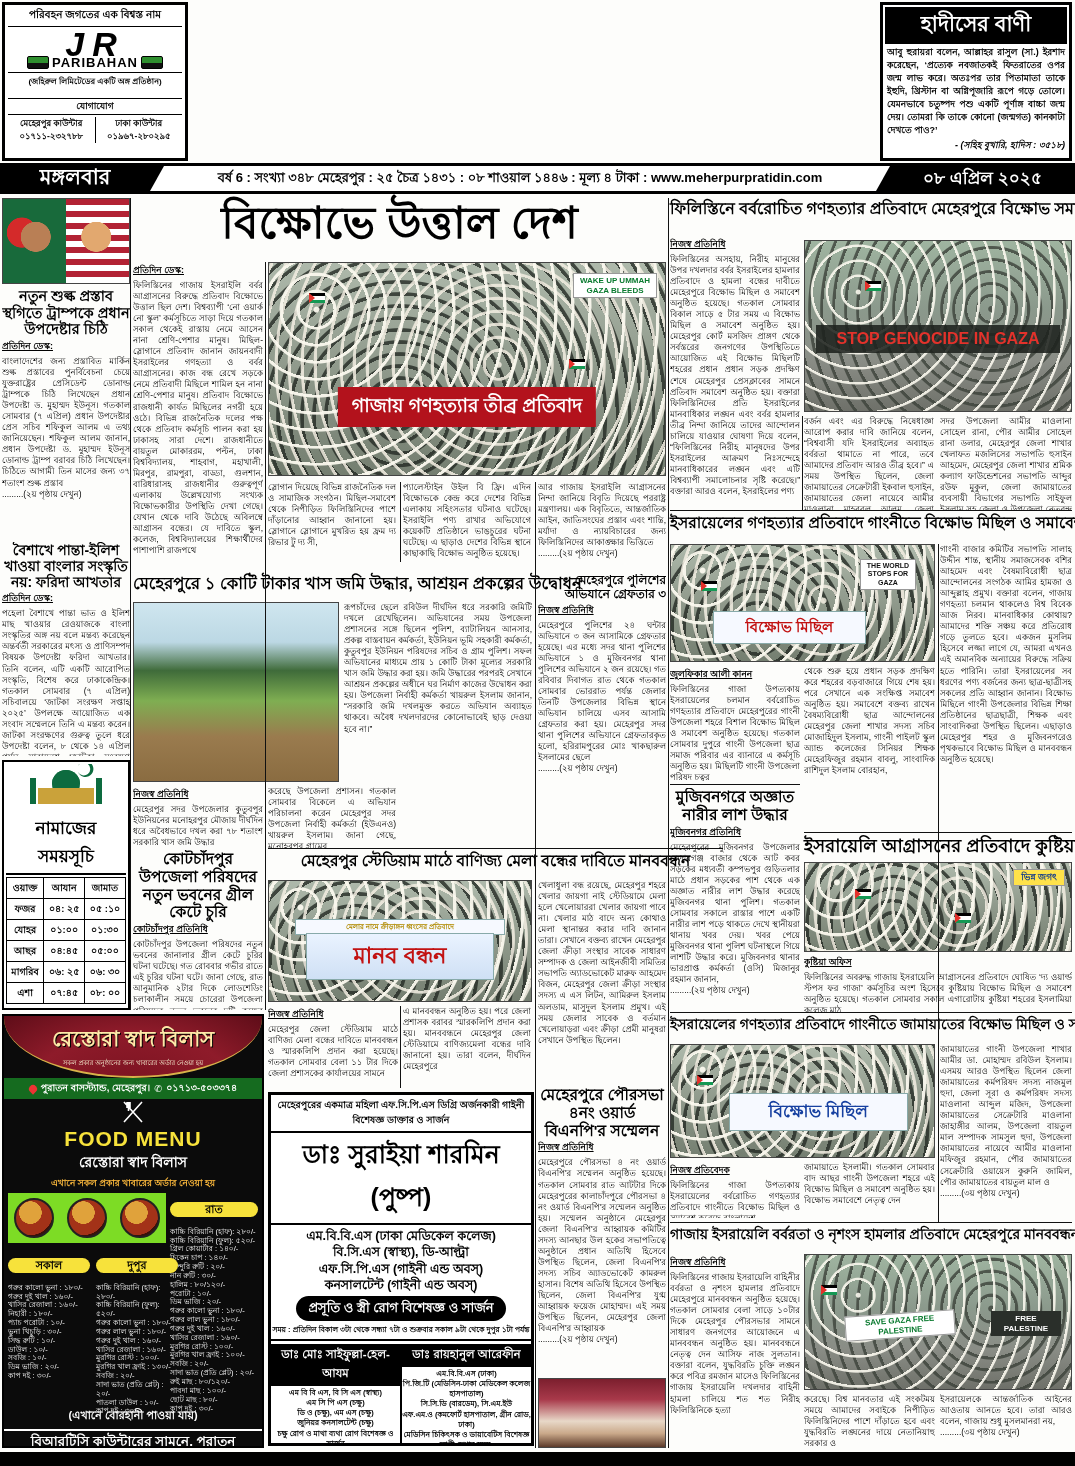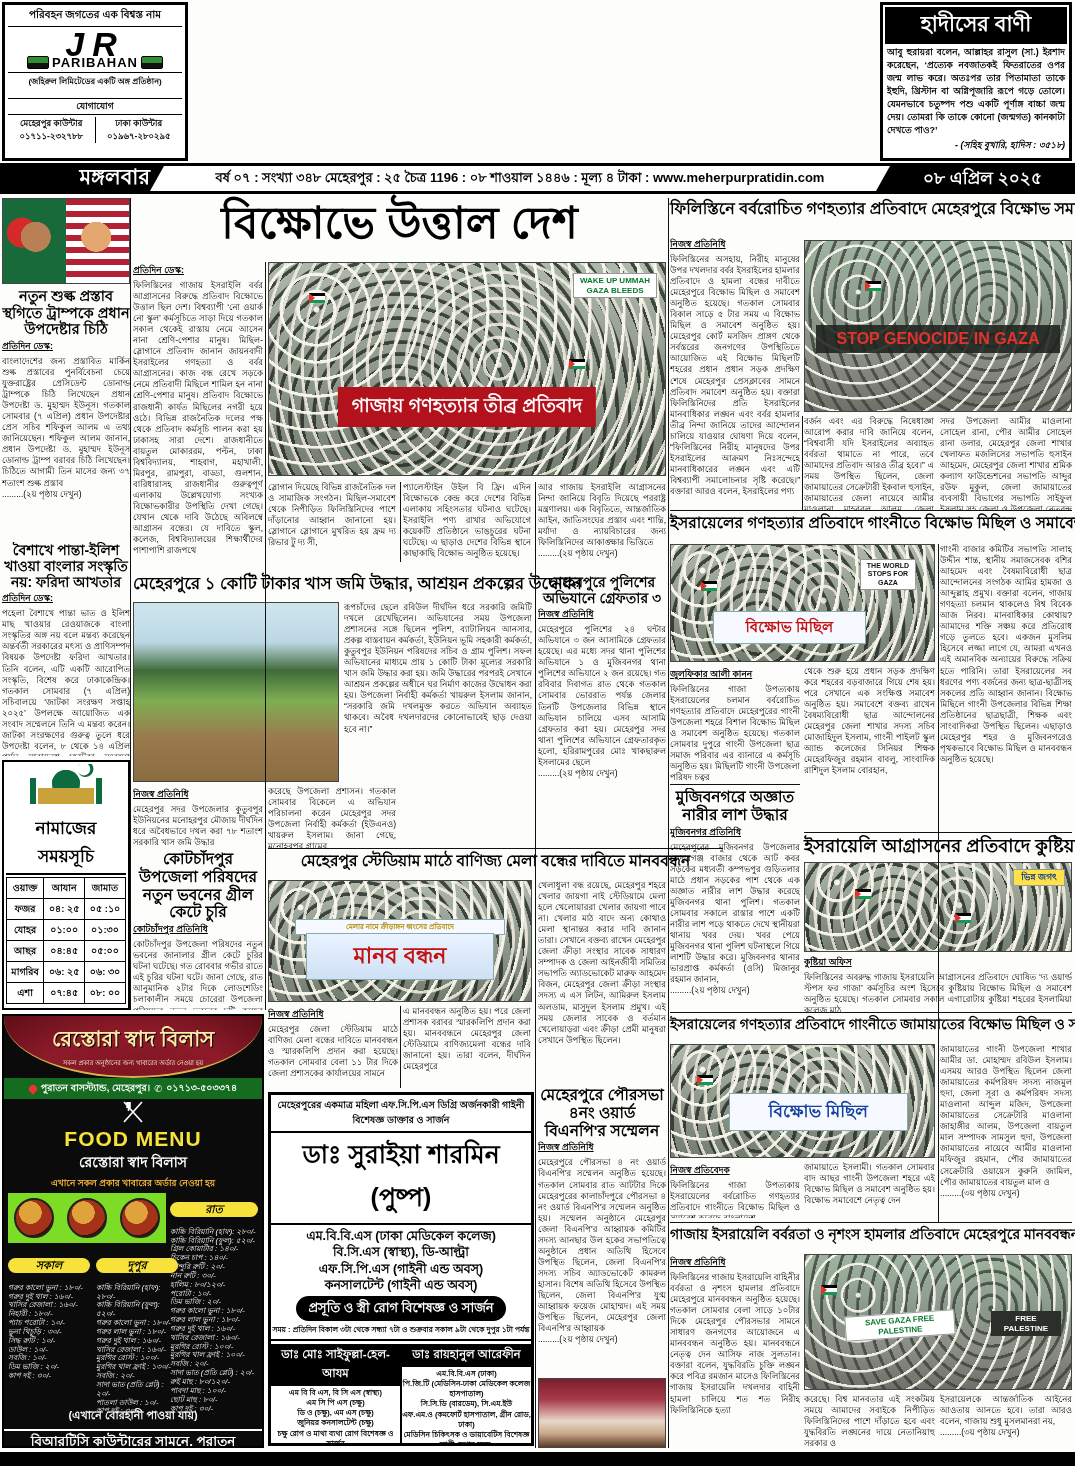--- a/index.html
+++ b/index.html
@@ -29,21 +29,21 @@
   .masthead{background:linear-gradient(180deg,#bfe0f2 0%,#fdfcf4 42%,#f6cf92 78%,#f3e3c2 100%);text-align:center;}
   .masthead .tag{font-size:25px;font-weight:800;text-align:left;padding:2px 0 0 36px;}
   .masthead .title{font-size:58px;font-weight:900;line-height:1.0;margin-top:2px;letter-spacing:1px;}
   .masthead .rule{position:absolute;left:210px;right:18px;bottom:14px;height:4px;background:#000;}
   .masthead .sub{position:absolute;right:8px;bottom:-8px;font-size:19px;font-weight:900;letter-spacing:.5px;}
   .hadith{border:3px solid #000;background:#fff;padding:2px;}
   .hadith .t{background:#000;color:#fff;font-size:21px;font-weight:900;text-align:center;padding:1px 0;}
   .hadith .b{font-size:9px;font-weight:bold;text-align:justify;line-height:1.45;padding:2px 2px 0 2px;}
   .hadith .s{font-size:9px;font-weight:bold;font-style:italic;text-align:right;padding:1px 2px;}
   .dateline{position:absolute;left:0;top:163px;width:1075px;height:31px;background:#000;color:#fff;display:flex;align-items:center;}
-  .dateline .day{width:150px;text-align:right;font-size:21px;font-weight:900;}
+  .dateline .day{width:150px;text-align:center;font-size:21px;font-weight:900;}
   .dateline .mid{flex:1;background:#fff;color:#000;height:25px;display:flex;align-items:center;justify-content:center;
     font-size:13px;font-weight:800;clip-path:polygon(14px 0,100% 0,calc(100% - 14px) 100%,0 100%);}
   .dateline .date{width:185px;text-align:center;font-size:17px;font-weight:900;}
   
   .photo{position:absolute;overflow:hidden;border:1px solid #444;}
   .crowd{background:
     repeating-radial-gradient(circle at 12% 22%, rgba(250,248,238,.95) 0 2.5px, rgba(0,0,0,0) 3.5px 17px),
     repeating-radial-gradient(circle at 58% 48%, rgba(243,238,226,.85) 0 2.5px, rgba(0,0,0,0) 3.5px 13px),
     repeating-radial-gradient(circle at 33% 72%, rgba(36,42,36,.8) 0 3px, rgba(0,0,0,0) 4px 12px),
     linear-gradient(180deg,#aeb9ab 0%,#929c8e 45%,#747e70 100%);}
@@ -76,21 +76,21 @@
   .resto .arch .nm{font-size:21px;font-weight:900;color:#ffe9a8;text-shadow:1px 1px 0 #000;}
   .resto .arch .tg{font-size:6.5px;color:#ffd;}
   .resto .locbar{background:#156b1f;display:flex;align-items:center;justify-content:center;gap:4px;font-size:9.5px;font-weight:bold;padding:3px 2px;}
   .pin{display:inline-block;width:8px;height:8px;border-radius:50% 50% 50% 0;background:#e33;transform:rotate(-45deg);}
   .resto .fm{color:#f7e23b;font-size:21px;font-weight:900;text-align:center;letter-spacing:1px;}
   .resto .nm2{font-size:14px;font-weight:900;text-align:center;}
   .resto .note{color:#f7b53b;font-size:9px;font-weight:bold;text-align:center;margin:1px 0 2px 0;}
   .menu-zone{position:relative;height:212px;margin:2px 4px;}
   .foodstrip{position:absolute;left:0;top:0;width:158px;height:50px;background:#7ddc25;display:flex;align-items:center;justify-content:space-around;}
   .dish{width:40px;height:40px;border-radius:50%;background:radial-gradient(circle at 40% 35%, #e0a23b 0 35%, #a33218 36% 70%, #3a120a 71%);border:2px solid #222;}
-  .mcol{position:absolute;font-size:7.5px;line-height:1.18;color:#fff;white-space:pre-line;font-style:italic;}
+  .mcol{position:absolute;font-size:7.5px;line-height:1.18;color:#fff;white-space:pre-line;}
   .mcol .pill{display:block;background:#f7e23b;color:#000;font-size:11px;font-weight:900;text-align:center;border-radius:9px;padding:1px 0;margin-bottom:2px;white-space:normal;}
   .resto .borhani{font-size:11px;font-weight:bold;text-align:center;margin-top:2px;}
   .resto .foot{border-top:2px solid #fff;margin-top:3px;padding:3px 2px 2px 2px;text-align:center;}
   .resto .foot .a{font-size:13.5px;font-weight:900;line-height:1.25;}
   
   .docad{border:3px solid #000;background:#fff;text-align:center;overflow:hidden;}
   .docad .intro{font-size:9.5px;font-weight:bold;padding:3px 6px 0 6px;border-bottom:2px solid #000;padding-bottom:3px;}
   .docad .nm{font-size:25px;font-weight:900;padding:2px 0;border-bottom:2px solid #000;}
   .docad .q{font-size:12.5px;font-weight:bold;white-space:pre-line;line-height:1.3;padding:3px 0;}
   .docad .pill{display:inline-block;background:#000;color:#fff;border-radius:13px;font-size:13px;font-weight:900;padding:2px 12px;}
@@ -131,21 +131,21 @@
 
 
   <div class="abs hadith" style="left:880px;top:2px;width:192px;height:159px;">
     <div class="t">হাদীসের বাণী</div>
     <div class="b">আবু হুরায়রা বলেন, আল্লাহর রাসুল (সা.) ইরশাদ করেছেন, ‘প্রত্যেক নবজাতকই ফিতরাতের ওপর জন্ম লাভ করে। অতঃপর তার পিতামাতা তাকে ইহুদি, খ্রিস্টান বা অগ্নিপূজারি রূপে গড়ে তোলে। যেমনভাবে চতুষ্পদ পশু একটি পূর্ণাঙ্গ বাচ্চা জন্ম দেয়। তোমরা কি তাকে কোনো (জন্মগত) কানকাটা দেখতে পাও?’</div>
     <div class="s">- (সহিহ বুখারি, হাদিস : ৩৫১৮)</div>
   </div>
 
   <div class="dateline">
     <div class="day">মঙ্গলবার</div>
-    <div class="mid">বর্ষ ০৭ : সংখ্যা ৩৪৮ মেহেরপুর : ২৫ চৈত্র 1196 : ০৮ শাওয়াল ১৪৪৬ : মূল্য ৪ টাকা : www.meherpurpratidin.com</div>
+    <div class="mid">বর্ষ 6 : সংখ্যা ৩৪৮ মেহেরপুর : ২৫ চৈত্র ১৪৩১ : ০৮ শাওয়াল ১৪৪৬ : মূল্য ৪ টাকা : www.meherpurpratidin.com</div>
     <div class="date">০৮ এপ্রিল ২০২৫</div>
   </div>
 
   <div class="photo faces" style="left:2px;top:198px;width:128px;height:86px;">
     <div class="bd"></div>
     <div class="us"></div>
   </div>
 
   <div class="art" style="left:2px;top:288px;width:128px;height:252px;">
     <h3 class="hl" style="font-size:14.5px;">নতুন শুল্ক প্রস্তাব স্থগিতে ট্রাম্পকে প্রধান উপদেষ্টার চিঠি</h3>
@@ -231,21 +231,21 @@
   <div class="photo field" style="left:133px;top:602px;width:206px;height:180px;"></div>
   <div class="art body" style="left:344px;top:602px;width:188px;height:182px;">রূপচাঁদের ছেলে রবিউল দীর্ঘদিন ধরে সরকারি জমিটি দখলে রেখেছিলেন। অভিযানের সময় উপজেলা প্রশাসনের সঙ্গে ছিলেন পুলিশ, ব্যাটালিয়ন আনসার, প্রকল্প বাস্তবায়ন কর্মকর্তা, ইউনিয়ন ভূমি সহকারী কর্মকর্তা, কুতুবপুর ইউনিয়ন পরিষদের সচিব ও গ্রাম পুলিশ। সফল অভিযানের মাধ্যমে প্রায় ১ কোটি টাকা মূল্যের সরকারি খাস জমি উদ্ধার করা হয়। জমি উদ্ধারের পরপরই সেখানে আশ্রয়ন প্রকল্পের অধীনে ঘর নির্মাণ কাজের উদ্বোধন করা হয়। উপজেলা নির্বাহী কর্মকর্তা খায়রুল ইসলাম জানান, “সরকারি জমি দখলমুক্ত করতে অভিযান অব্যাহত থাকবে। অবৈধ দখলদারদের কোনোভাবেই ছাড় দেওয়া হবে না।”</div>
 
   <div class="art" style="left:133px;top:786px;width:130px;height:62px;">
     <div class="byline">নিজস্ব প্রতিনিধি</div>
     <div class="body">মেহেরপুর সদর উপজেলার কুতুবপুর ইউনিয়নের মনোহরপুর মৌজায় দীর্ঘদিন ধরে অবৈধভাবে দখল করা ৭৮ শতাংশ সরকারি খাস জমি উদ্ধার</div>
   </div>
   <div class="art body" style="left:268px;top:786px;width:128px;height:62px;">করেছে উপজেলা প্রশাসন। গতকাল সোমবার বিকেলে এ অভিযান পরিচালনা করেন মেহেরপুর সদর উপজেলা নির্বাহী কর্মকর্তা (ইউএনও) খায়রুল ইসলাম। জানা গেছে, মনোহরপুর গ্রামের</div>
 
   <div class="art" style="left:538px;top:574px;width:128px;height:280px;">
-    <h3 class="hl" style="font-size:14px;">মেহেরপুরে পুলিশের অভিযানে গ্রেফতার ৩</h3>
+    <h3 class="hl" style="font-size:12px;text-align:right;">মেহেরপুরে পুলিশের অভিযানে গ্রেফতার ৩</h3>
     <div class="byline">নিজস্ব প্রতিনিধি</div>
     <div class="body" style="white-space:pre-line;">মেহেরপুরে পুলিশের ২৪ ঘন্টার অভিযানে ৩ জন আসামিকে গ্রেফতার হয়েছে। এর মধ্যে সদর থানা পুলিশের অভিযানে ১ ও মুজিবনগর থানা পুলিশের অভিযানে ২ জন রয়েছে। গত রবিবার দিবাগত রাত থেকে গতকাল সোমবার ভোররাত পর্যন্ত জেলার তিনটি উপজেলার বিভিন্ন স্থানে অভিযান চালিয়ে এসব আসামি গ্রেফতার করা হয়। মেহেরপুর সদর থানা পুলিশের অভিযানে গ্রেফতারকৃত হলো, হরিরামপুরের মোঃ খাকছারুল ইসলামের ছেলে
 .........(২য় পৃষ্ঠায় দেখুন)</div>
   </div>
 
   <div class="art" style="left:133px;top:850px;width:130px;height:160px;">
     <h3 class="hl" style="font-size:15.5px;">কোটচাঁদপুর উপজেলা পরিষদের নতুন ভবনের গ্রীল কেটে চুরি</h3>
     <div class="byline">কোটচাঁদপুর প্রতিনিধি</div>
     <div class="body" style="white-space:pre-line;">কোটচাঁদপুর উপজেলা পরিষদের নতুন ভবনের জানালার গ্রীল কেটে চুরির ঘটনা ঘটেছে। গত রোববার গভীর রাতে এই চুরির ঘটনা ঘটে। জানা গেছে, রাত আনুমানিক ২টার দিকে লোডশেডিং চলাকালীন সময়ে চোরেরা উপজেলা পরিষদের নতুন ভবনের দুটি কক্ষের জানালার
 .........(৩য় পৃষ্ঠায় দেখুন)</div>

